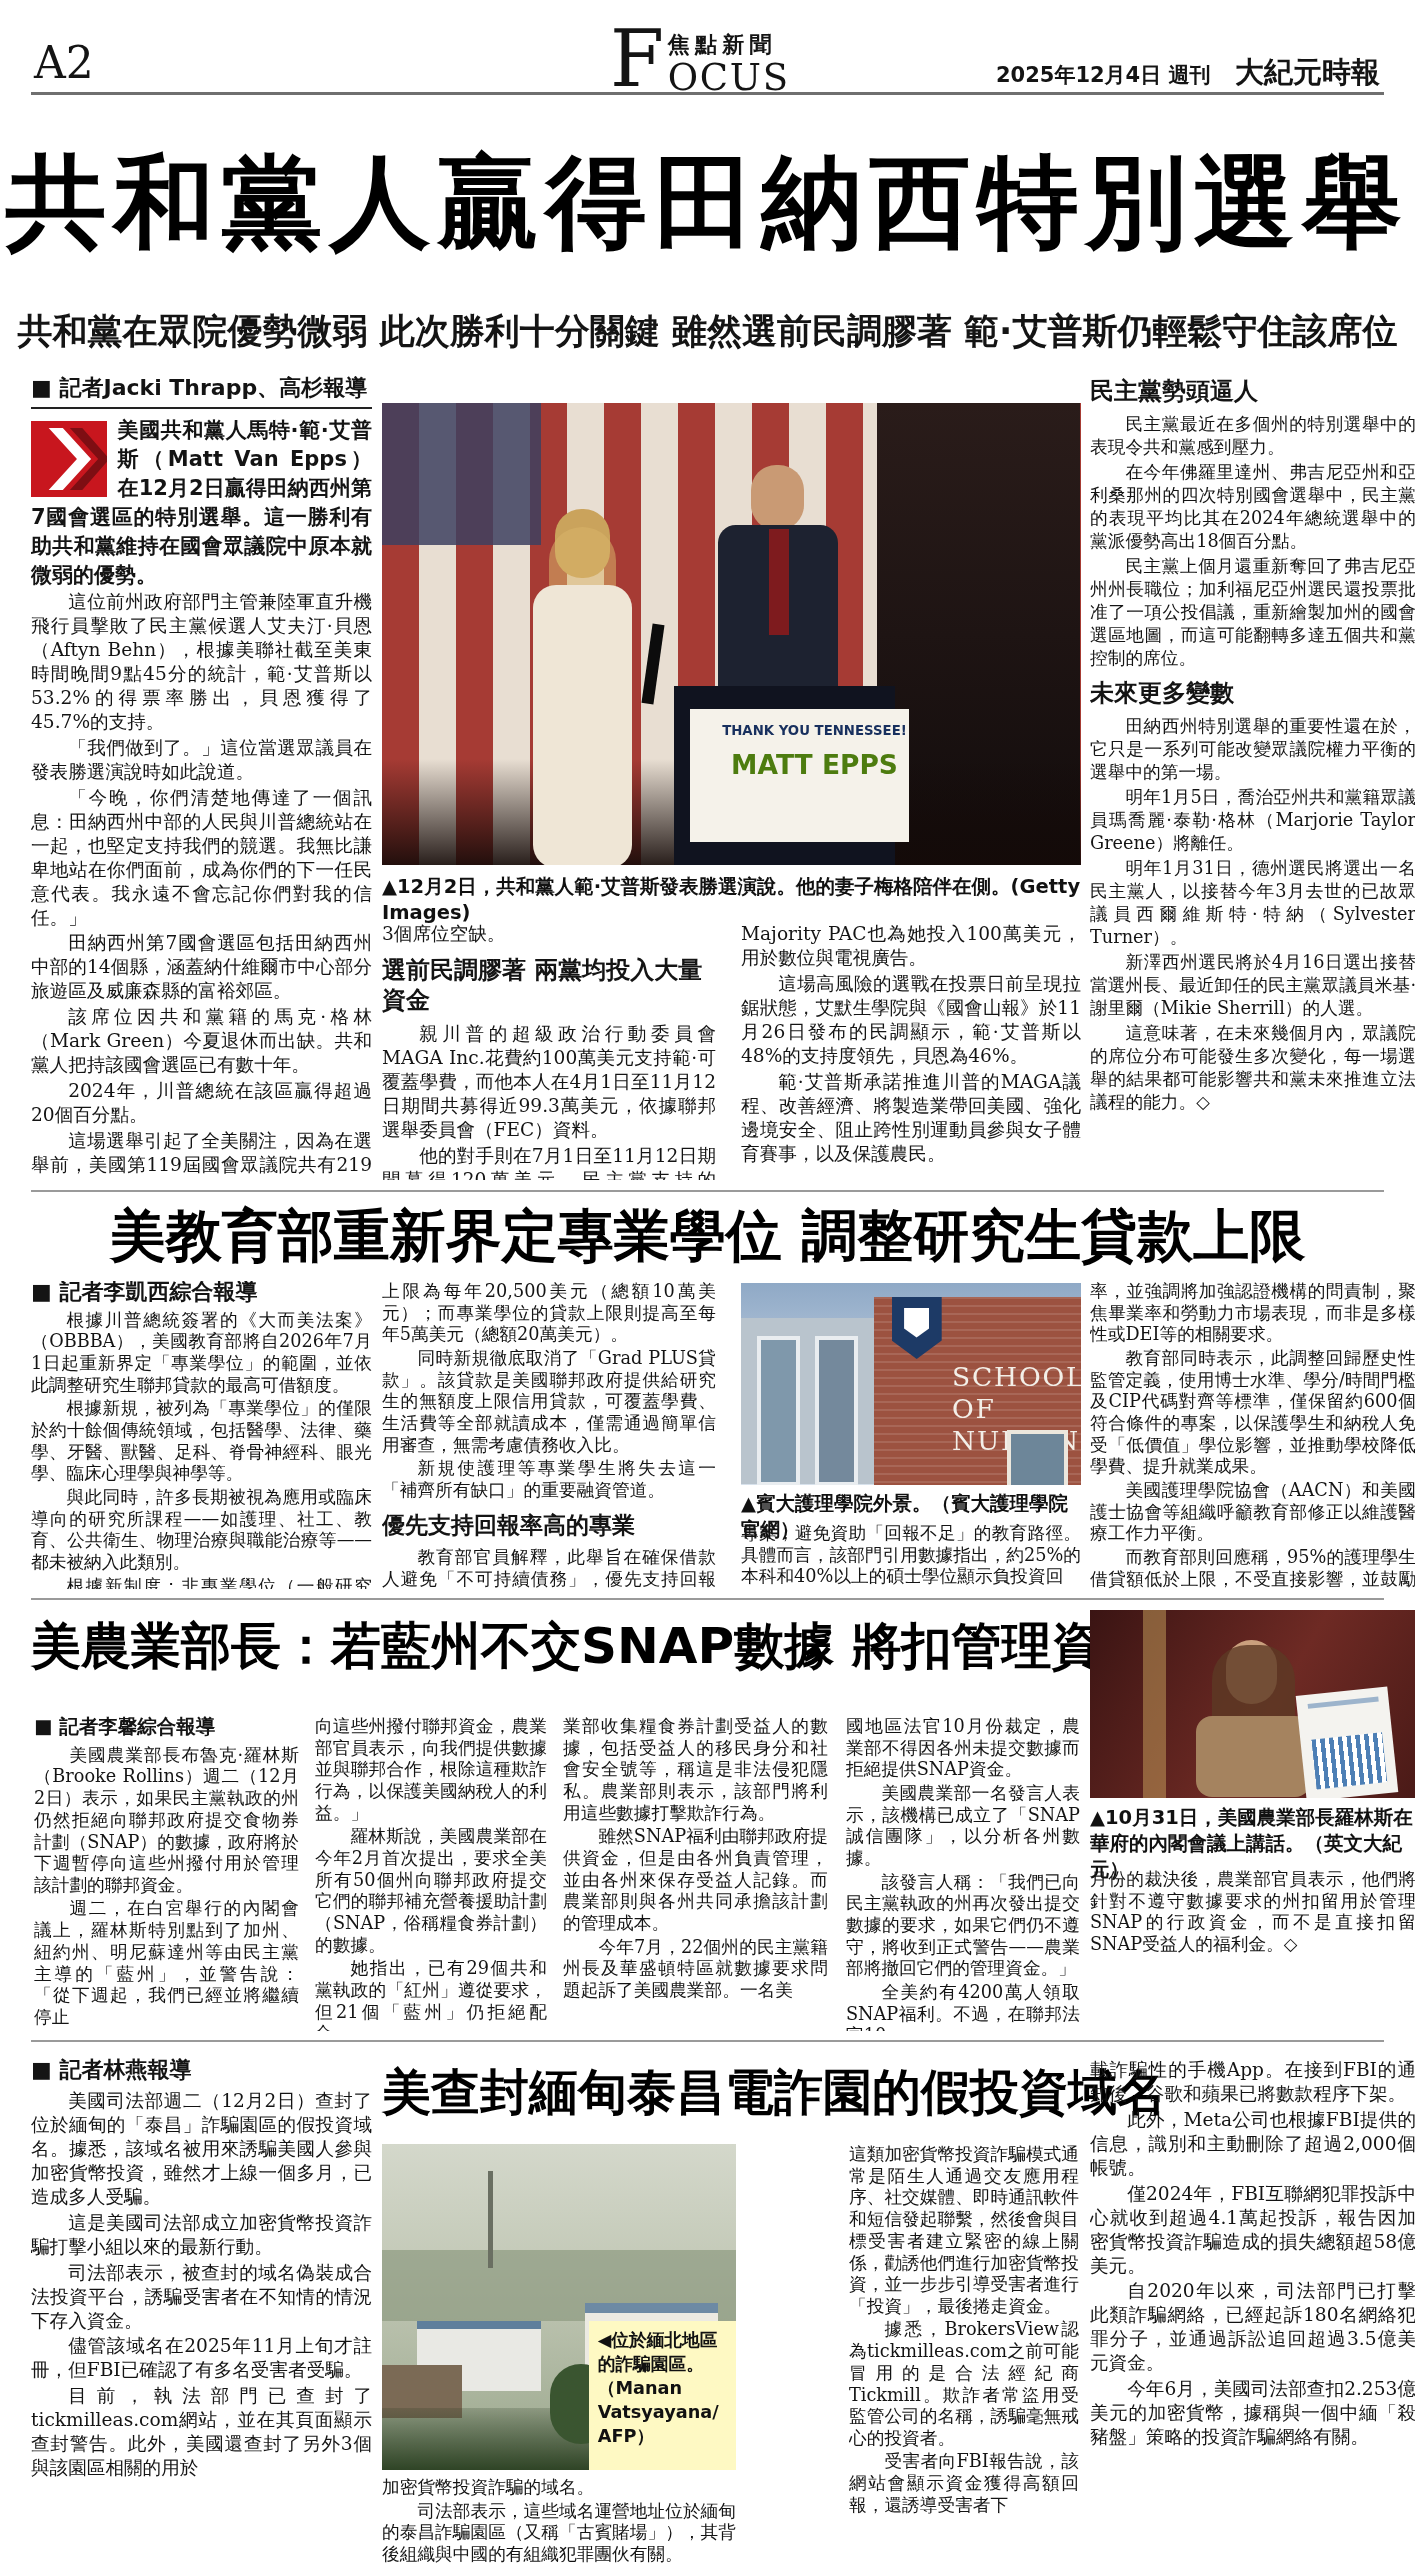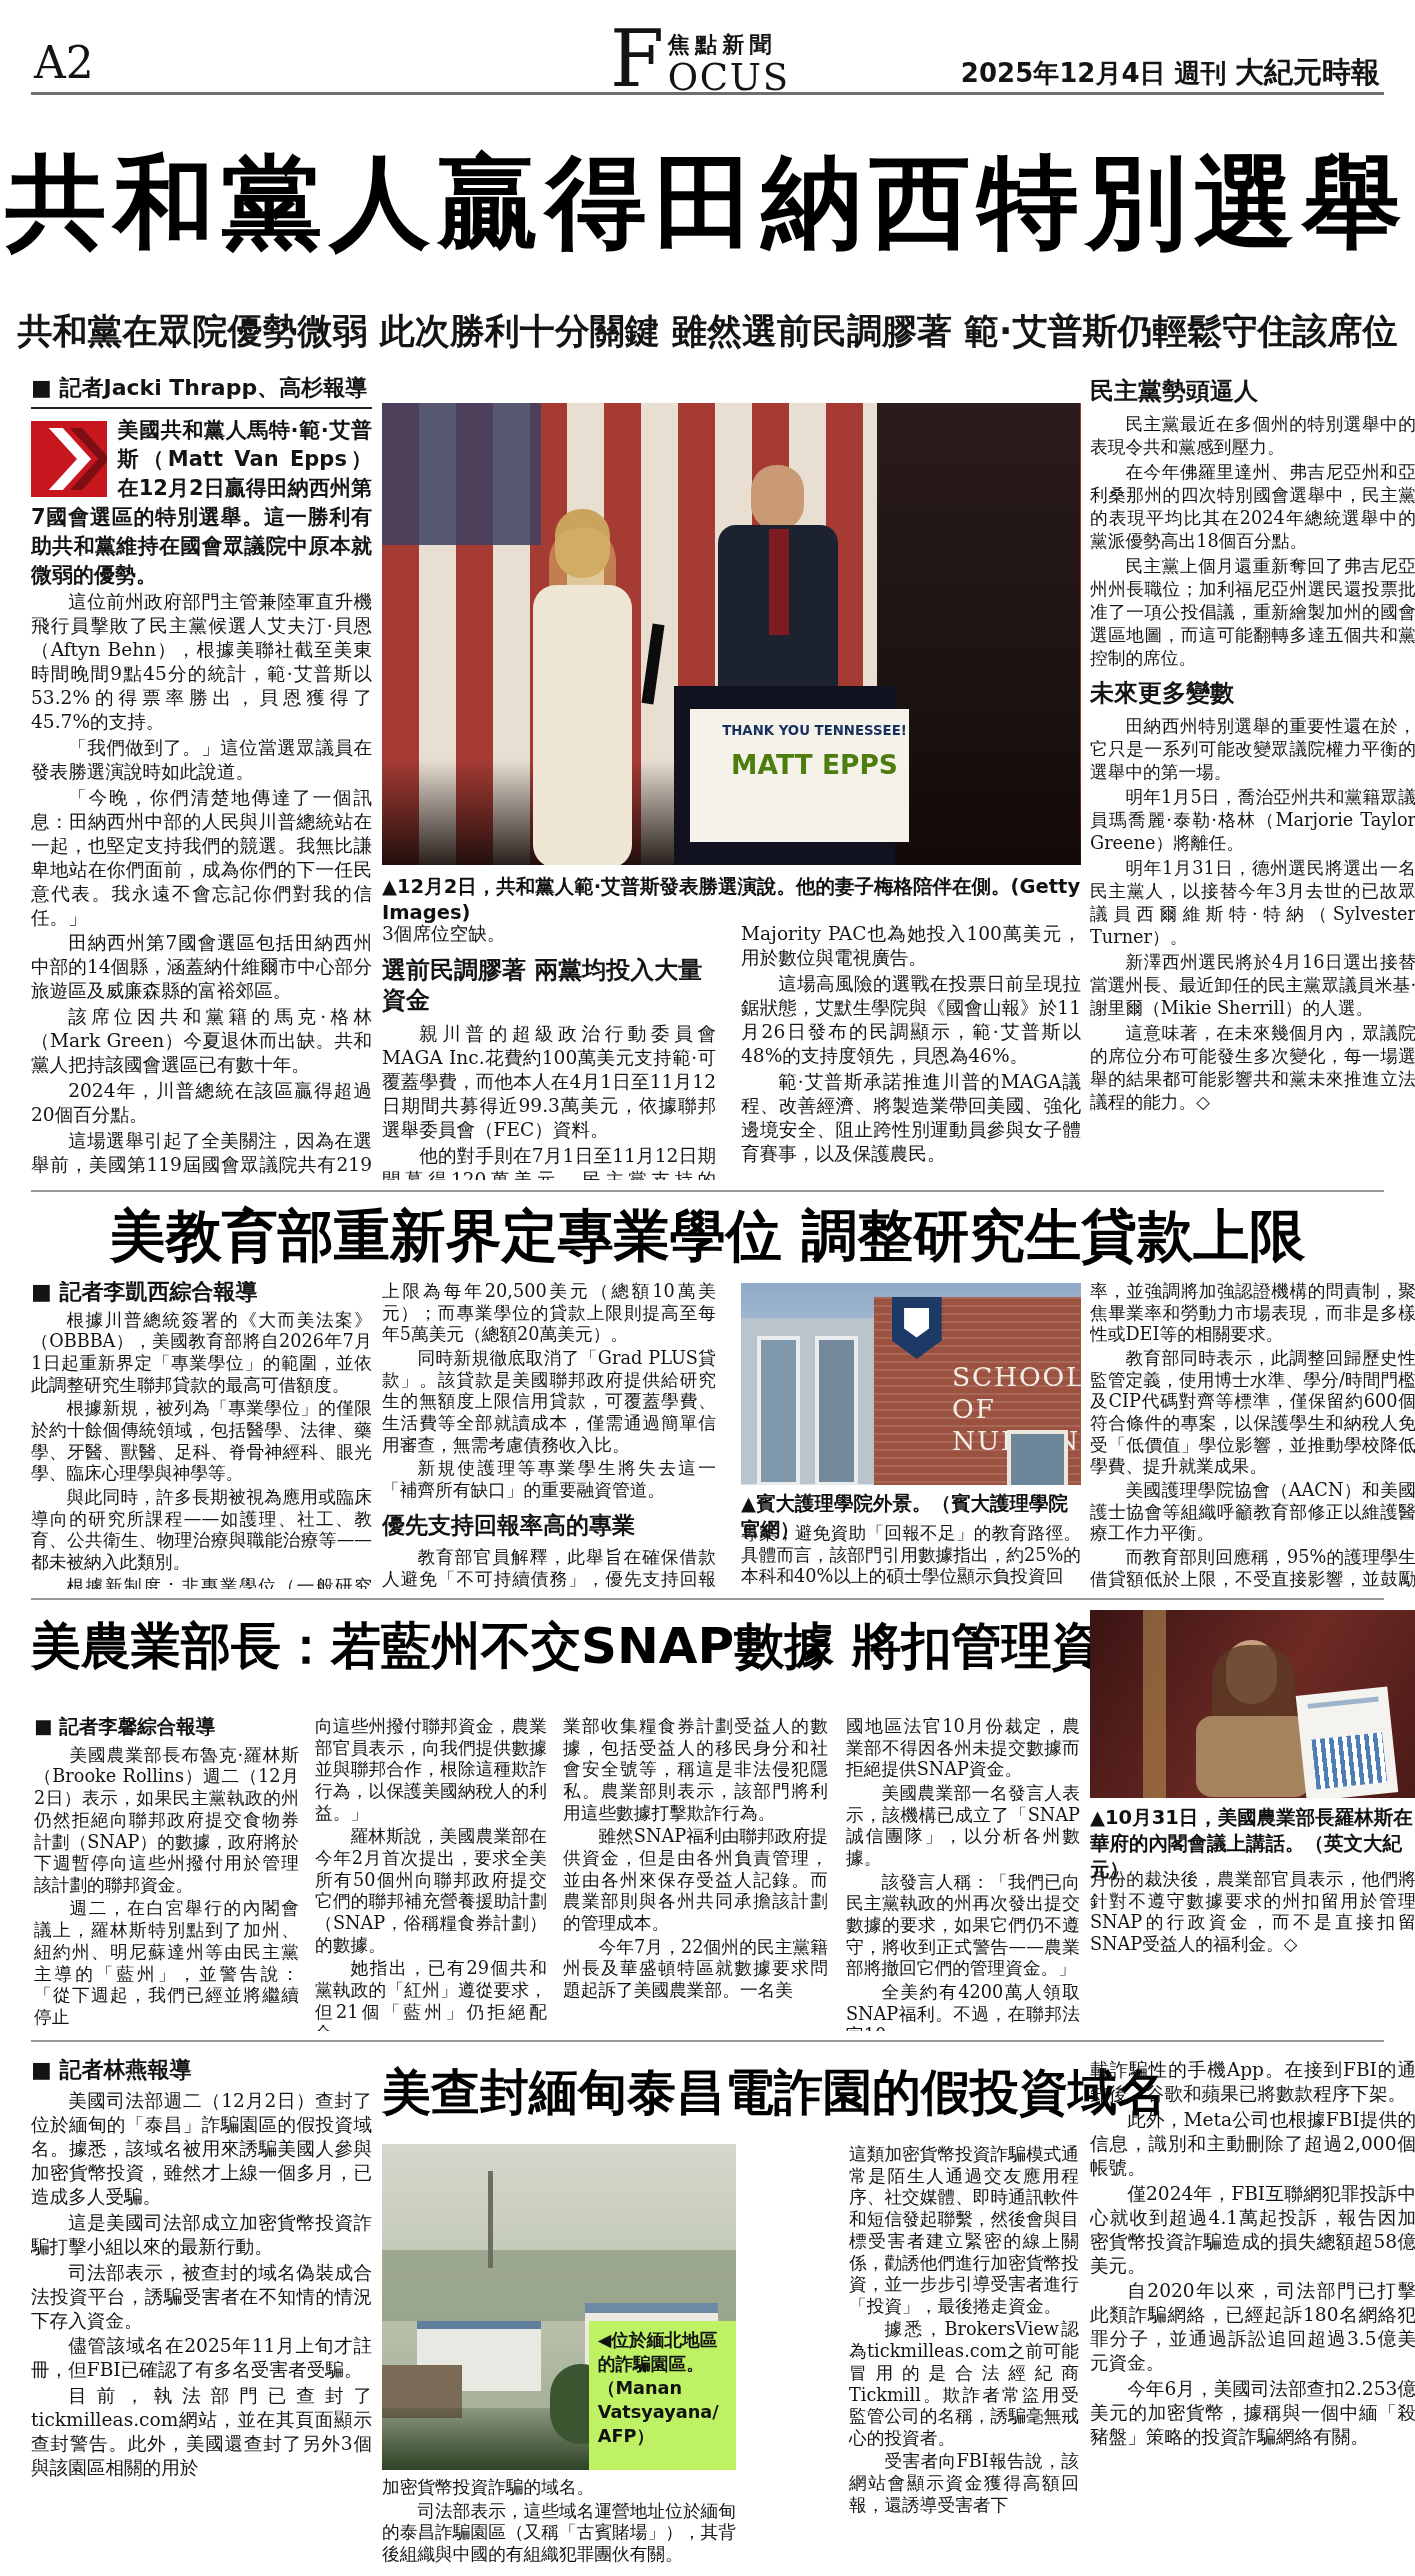--- a/index.html
+++ b/index.html
@@ -32,21 +32,21 @@
   <div class="abs serif" style="left:34px;top:37px;font-size:44px;">A2</div>
 
   <div class="abs" style="left:610px;top:25px;height:69px;">
     <span class="serif" style="font-size:78px;line-height:69px;vertical-align:top;">F</span><span style="display:inline-block;vertical-align:top;margin-left:3.5px;padding-top:5.3px;">
       <span class="sans" style="display:block;font-weight:bold;font-size:22px;letter-spacing:5.3px;">焦點新聞</span>
       <span class="serif" style="display:block;font-size:37px;line-height:35px;letter-spacing:1.8px;">OCUS</span>
     </span>
   </div>
 
   <div class="abs" style="right:35px;top:53px;text-align:right;">
-    <span class="sans" style="font-weight:bold;font-size:26px;margin-right:4px;">2025年12月4日 週刊</span>
+    <span class="sans" style="font-weight:bold;font-size:21px;margin-right:20px;">2025年12月4日 週刊</span>
     <span class="serif" style="font-weight:bold;font-size:29px;">大紀元時報</span>
   </div>
 
   <div class="rule" style="top:92px;height:2.7px;background:#6f6f6f;"></div>
 
   <div class="abs serif hl" style="left:0;top:113px;width:1415px;font-family:'DejaVu Serif','Liberation Serif',serif;font-weight:900;font-size:101px;letter-spacing:7px;line-height:177px;">共和黨人贏得田納西特別選舉</div>
 
   <div class="abs sans" style="left:0;top:308px;width:1415px;text-align:center;font-weight:bold;font-size:35px;">共和黨在眾院優勢微弱 此次勝利十分關鍵 雖然選前民調膠著 範·艾普斯仍輕鬆守住該席位</div>
 
   <div class="col a1body" style="left:31px;top:376px;width:341px;height:803px;">
@@ -234,21 +234,21 @@
   <div class="photo" style="left:382px;top:2144px;width:354px;height:326px;">
     <div class="abs" style="left:0;top:0;width:100%;height:100%;background:linear-gradient(180deg,#d4d8cb,#c2c8b6 40%,#9aa78c);"></div>
     <div class="abs" style="left:0;top:106px;width:100%;height:71px;background:#8d9a80;opacity:.7;"></div>
     <div class="abs" style="left:106px;top:26.5px;width:5.3px;height:97px;background:#6a6f62;"></div>
     <div class="abs" style="left:35px;top:177px;width:124px;height:62px;background:#e9e9e4;border-top:8.8px solid #5f7f9c;"></div>
     <div class="abs" style="left:203px;top:159px;width:133px;height:85px;background:#eceae2;border-top:10.6px solid #6d8aa4;"></div>
     <div class="abs" style="left:0px;top:221px;width:80px;height:53px;background:#7b6a55;"></div>
     <div class="abs" style="left:0;bottom:0;width:100%;height:62px;background:linear-gradient(180deg,rgba(36,52,30,.2),#2f4426);"></div>
     <div class="abs" style="left:168px;bottom:26.5px;width:62px;height:80px;border-radius:35px;background:#3a5530;"></div>
 
-    <div class="abs caption" style="right:0;bottom:0;width:133px;height:142px;background:#bef264;padding:7px 5.3px 0 8.8px;font-size:17.7px;line-height:24px;">◀位於緬北地區的詐騙園區。（Manan Vatsyayana/ AFP）</div>
+    <div class="abs caption" style="right:0;bottom:0;width:133px;height:142px;background:#fef9c3;padding:7px 5.3px 0 8.8px;font-size:17.7px;line-height:24px;">◀位於緬北地區的詐騙園區。（Manan Vatsyayana/ AFP）</div>
   </div>
 
   <div class="col a4body" style="left:382px;top:2477px;width:354px;height:99px;">
     <p class="c">加密貨幣投資詐騙的域名。</p>
     <p>司法部表示，這些域名運營地址位於緬甸的泰昌詐騙園區（又稱「古賓賭場」），其背後組織與中國的有組織犯罪團伙有關。</p>
   </div>
 
   <div class="col a4body" style="left:849px;top:2144px;width:230px;height:432px;">
     <p class="c">這類加密貨幣投資詐騙模式通常是陌生人通過交友應用程序、社交媒體、即時通訊軟件和短信發起聯繫，然後會與目標受害者建立緊密的線上關係，勸誘他們進行加密貨幣投資，並一步步引導受害者進行「投資」，最後捲走資金。</p>
     <p>據悉，BrokersView認為tickmilleas.com之前可能冒用的是合法經紀商Tickmill。欺詐者常盜用受監管公司的名稱，誘騙毫無戒心的投資者。</p>

